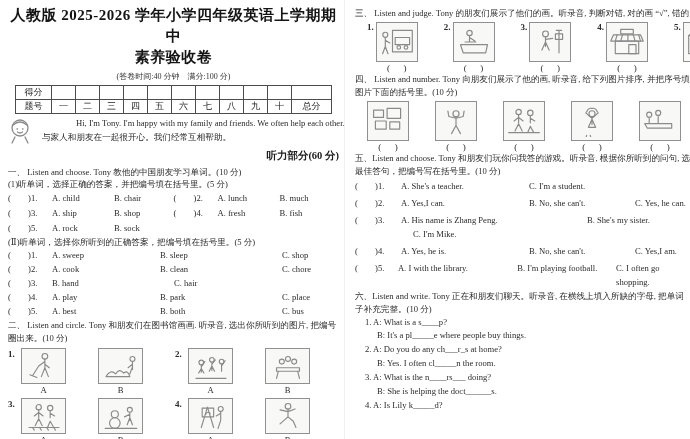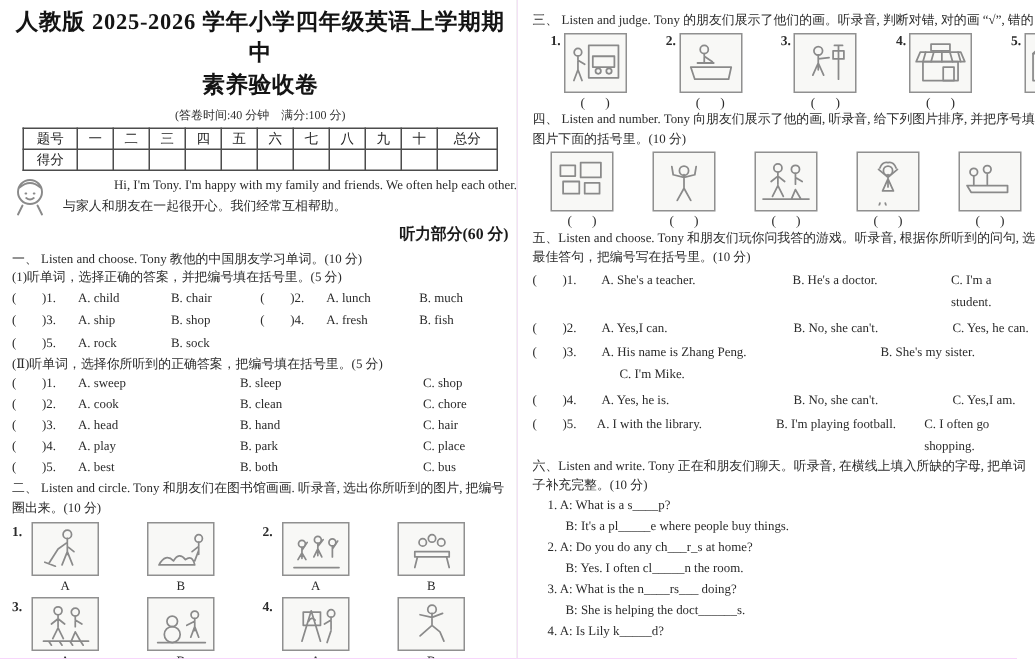--- a/index.html
+++ b/index.html
@@ -1,17 +1,17 @@
 <!DOCTYPE html>
 <html><head>
 <meta charset="utf-8">
 <style>
   *{box-sizing:border-box;margin:0;padding:0}
   html,body{background:#ffffff}
-  #canvas{position:relative;width:690px;height:439px;background:#d946ef;overflow:hidden;
+  #canvas{position:relative;width:690px;height:439px;background:#404040;overflow:hidden;
           font-family:"Liberation Serif","DejaVu Serif",serif;color:#2b2b2b}
   .page{position:absolute;top:0;height:439px;overflow:hidden;background:#fff}
   .page.left{left:0;width:345px;padding:5px 6px 0 8px}
   .page.right{left:345px;width:345px;padding:7px 0 4px 10px}
 
   .title{font-weight:bold;font-size:15px;text-align:center;line-height:1.4;color:#141414;letter-spacing:.5px}
   .subtitle{text-align:center;font-size:8px;margin:3px 0 3px;color:#333}
 
   table.score{border-collapse:collapse;margin:1px auto 3px;table-layout:fixed}
   table.score td{border:1px solid #4c4c4c;font-size:9px;text-align:center;height:14px;padding:0 2px;color:#222}
@@ -64,47 +64,47 @@
 <div id="canvas">
 
   <div class="page left">
     <div class="title">人教版 2025-2026 学年小学四年级英语上学期期中</div>
     <div class="title">素养验收卷</div>
     <div class="subtitle">(答卷时间:40 分钟　满分:100 分)</div>
 
     <table class="score">
       <tbody>
           <tr>
+        <td>得分</td>
+        <td></td>
+            <td></td>
+        <td></td>
+            <td></td>
+        <td></td>
+            <td></td>
+        <td></td>
+            <td></td>
+        <td></td>
+            <td></td>
+        <td></td>
+      </tr>
+      <tr>
         <td class="cq">题号</td>
         <td class="cn">一</td>
         <td class="cn">二</td>
         <td class="cn">三</td>
         <td class="cn">四</td>
         <td class="cn">五</td>
         <td class="cn">六</td>
         <td class="cn">七</td>
         <td class="cn">八</td>
         <td class="cn">九</td>
         <td class="cn">十</td>
         <td class="ct">总分</td>
       </tr>
-      <tr>
-        <td>得分</td>
-        <td></td>
-            <td></td>
-        <td></td>
-            <td></td>
-        <td></td>
-            <td></td>
-        <td></td>
-            <td></td>
-        <td></td>
-            <td></td>
-        <td></td>
-      </tr>
     </tbody>
       </table>
 
     <div class="intro">
       <span class="avatar">
         <svg class="sk" width="24" height="27" viewBox="0 0 24 27">
           <circle cx="12" cy="11" r="8"></circle>
           <path d="M5 8q7-6 14 0M9 12h.5M14.5 12h.5M9.5 15q2.5 2 5 0M7 20l-3 6m13-6l3 6"></path>
         </svg>
       </span>
@@ -160,21 +160,20 @@
         <span>C. shop</span>
       </div>
     <div class="r3">
         <span class="q">(        )2. </span>
         <span class="ca">A. cook</span>
         <span class="cb">B. clean</span>
         <span>C. chore</span>
       </div>
     <div class="r3">
         <span class="q">(        )3. </span>
-        <span class="ca">A. head</span>
         <span class="cb">B. hand</span>
         <span>C. hair</span>
       </div>
     <div class="r3">
         <span class="q">(        )4. </span>
         <span class="ca">A. play</span>
         <span class="cb">B. park</span>
         <span>C. place</span>
       </div>
     <div class="r3">
@@ -435,21 +434,20 @@
         </div>
       </div>
     </div>
 
     <div class="ln nowrap">五、Listen and choose. Tony 和朋友们玩你问我答的游戏。听录音, 根据你所听到的问句, 选择</div>
     <div class="ln">最佳答句，把编号写在括号里。(10 分)</div>
 
     <div class="r5">
         <span class="q">(        )1. </span>
         <span class="ca">A. She's a teacher.</span>
-        <span class="cb">B. He's a doctor.</span>
         <span>C. I'm a student.</span>
       </div>
     <div class="r5">
         <span class="q">(        )2. </span>
         <span class="ca">A. Yes,I can.</span>
         <span class="cb">B. No, she can't.</span>
         <span>C. Yes, he can.</span>
       </div>
     <div class="r5 wide">
         <span class="q">(        )3. </span>

